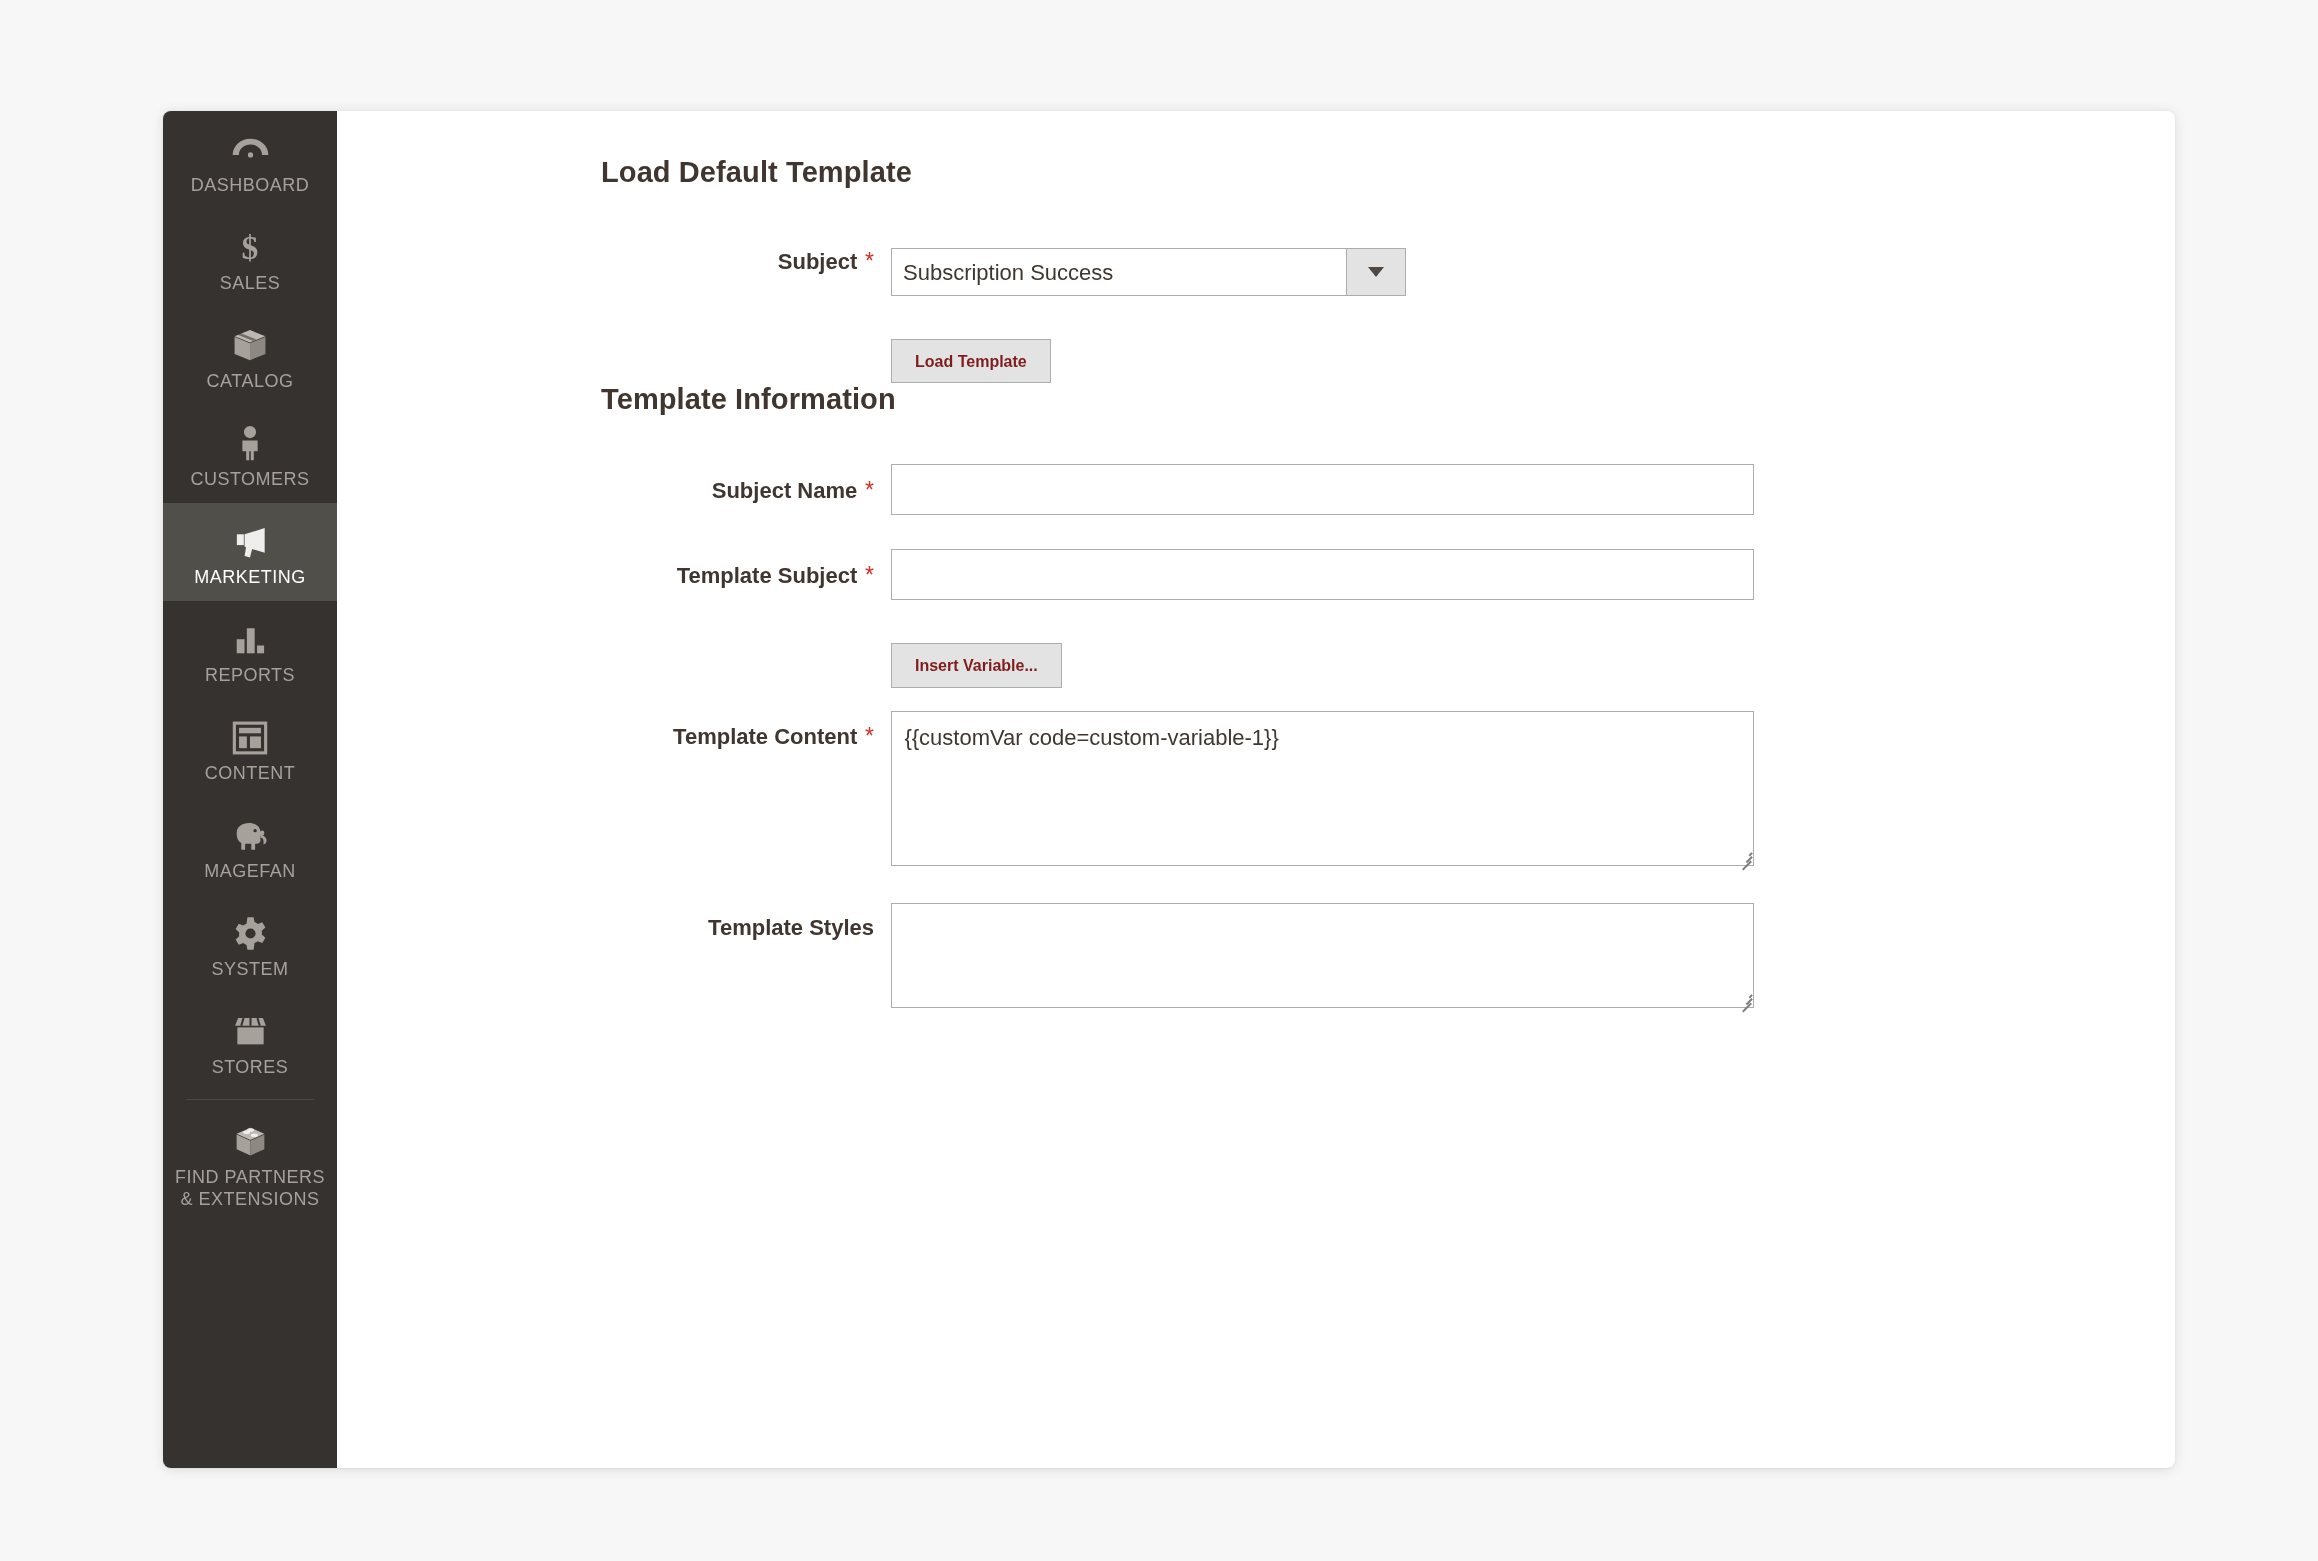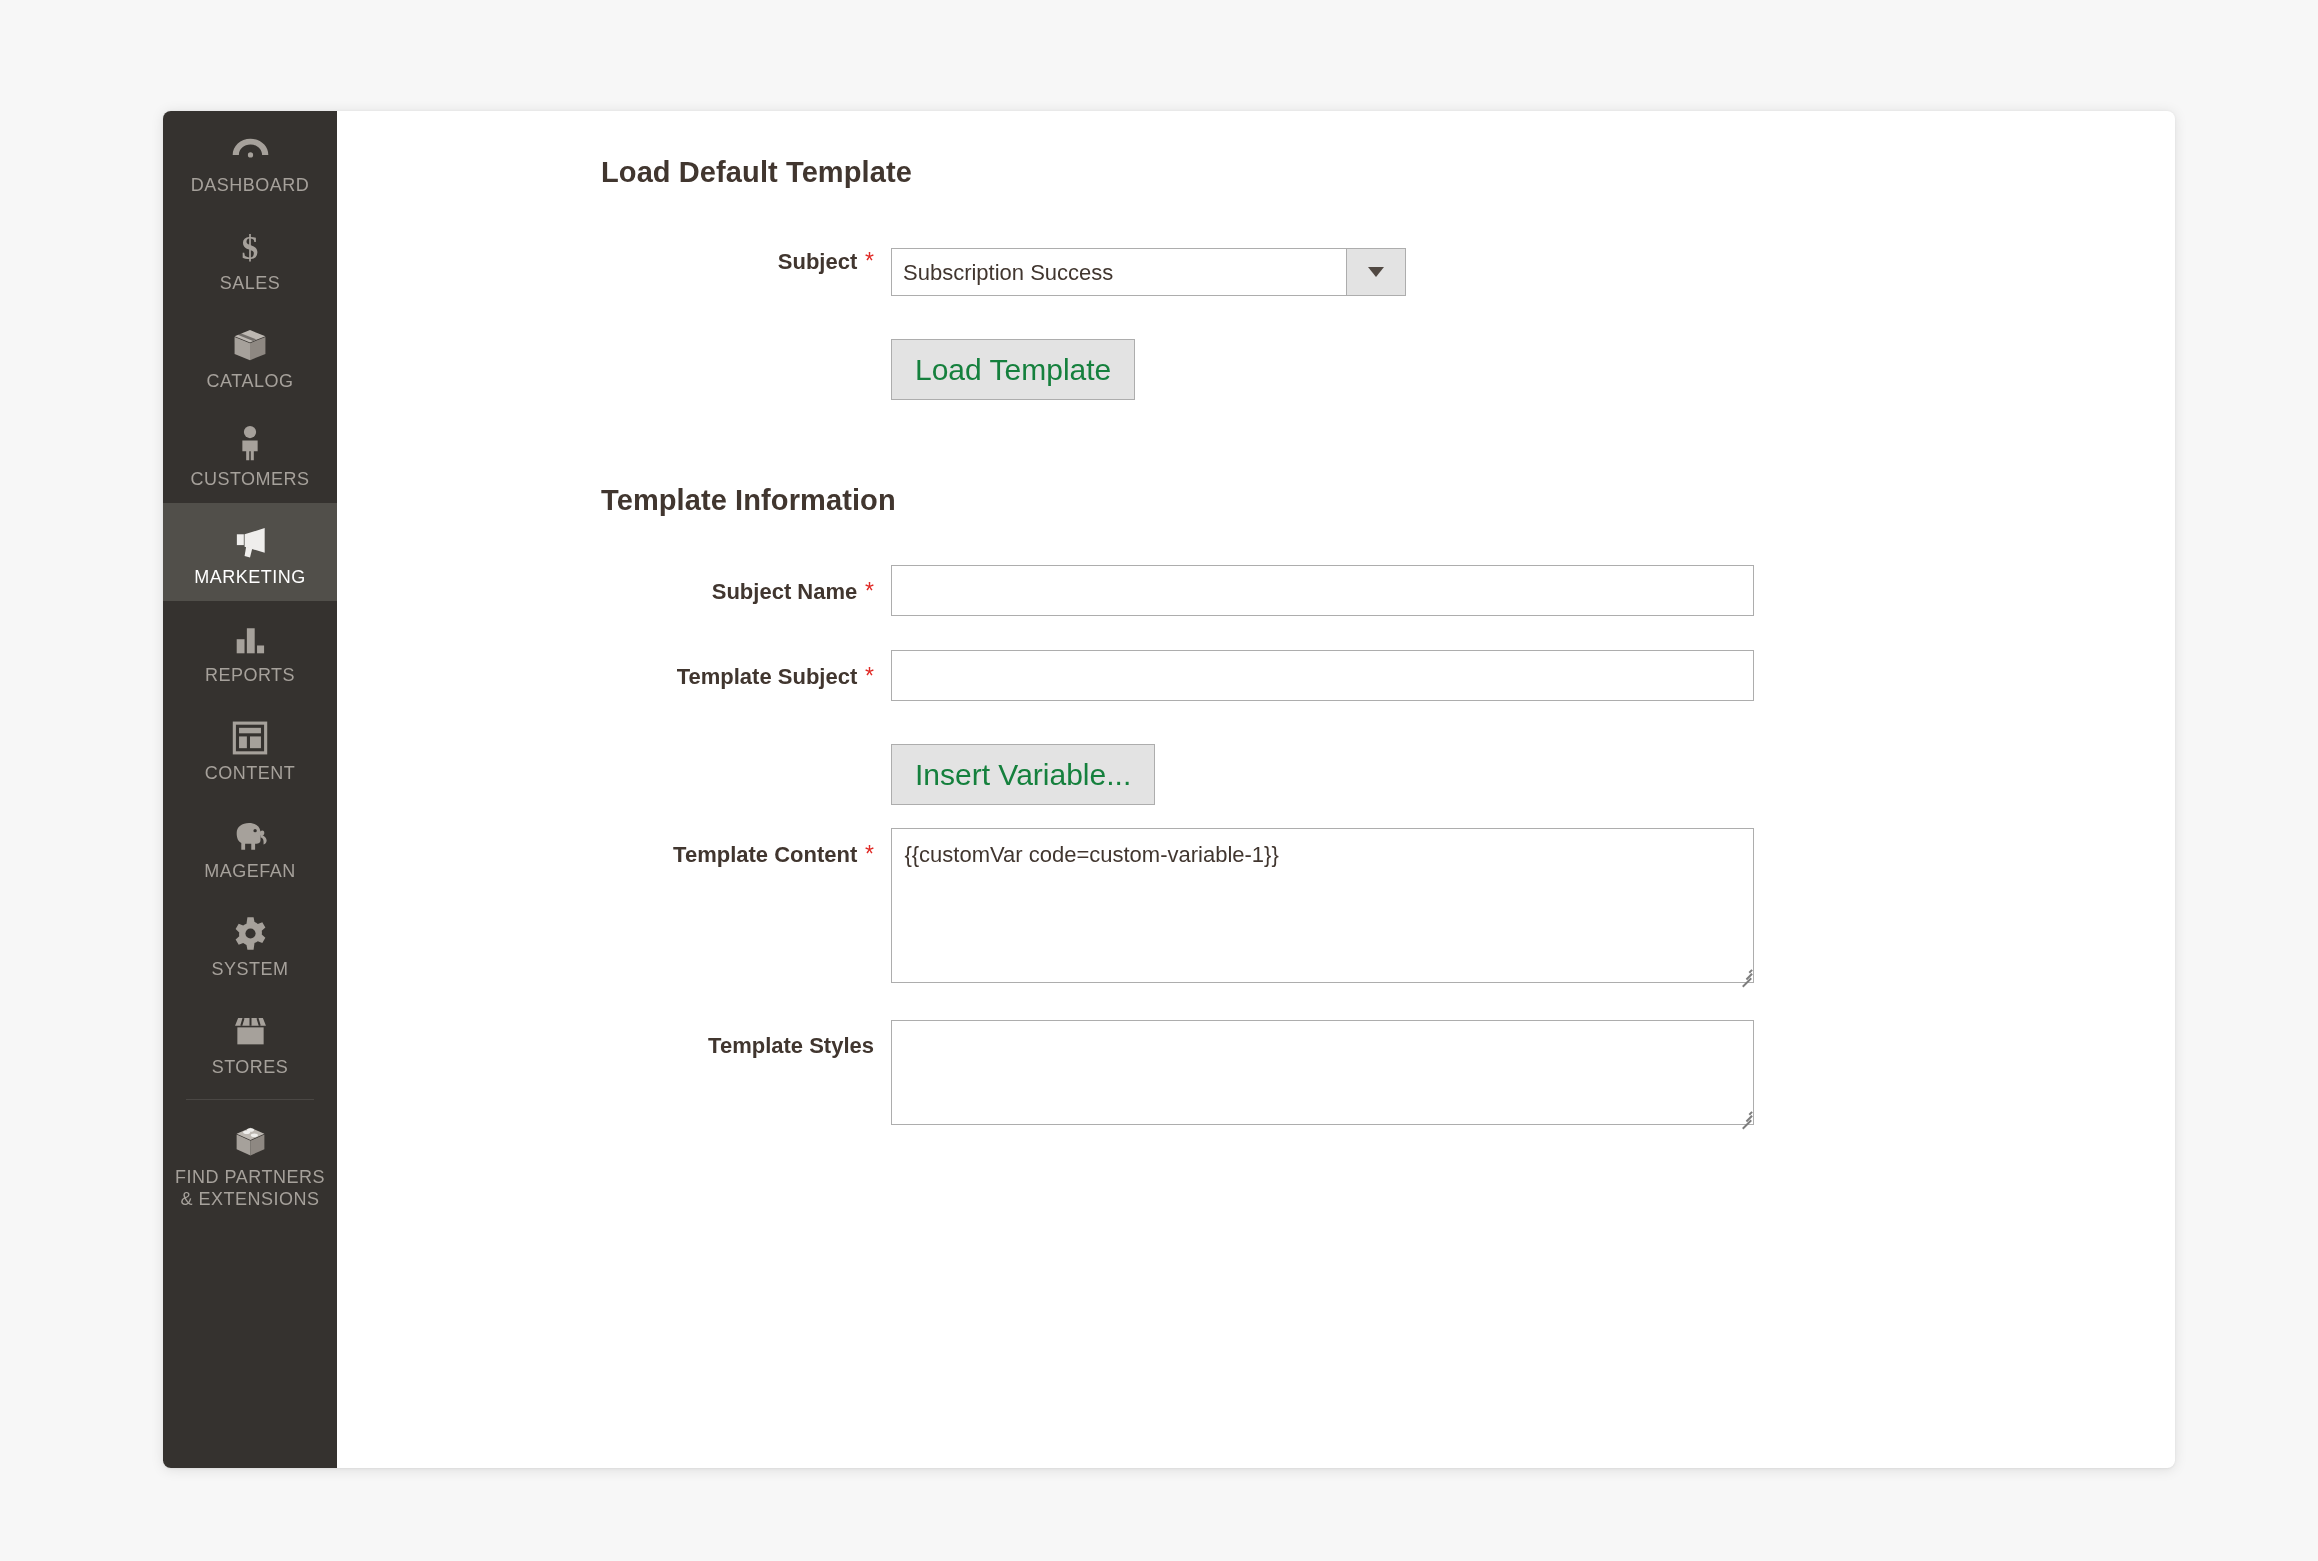--- a/index.html
+++ b/index.html
@@ -85,21 +85,21 @@
     position: relative;
   }
 
   .section-title {
     font-size: 29px;
     font-weight: bold;
     color: #41362f;
     margin: 0 0 0 237px;
     letter-spacing: 0.1px;
   }
-  .section-title.second { margin-top: 84px; }
+  .section-title.second { }
 
   
   .field-row {
     display: flex;
     align-items: flex-start;
     margin-top: 0;
   }
   .field-label {
     width: 527px;
     flex: 0 0 527px;
@@ -156,23 +156,23 @@
     border-left: 8.5px solid transparent;
     border-right: 8.5px solid transparent;
     border-top: 10px solid #514943;
   }
 
   
   .btn {
     display: inline-block;
     background: #e3e3e3;
     border: 0.8px solid #adadad;
-    color: #15803d;
-    font-size: 30px;
-    font-weight: normal;
+    color: #7f1d1d;
+    font-size: 16px;
+    font-weight: bold;
     padding: 11.6px 23px;
     cursor: pointer;
     line-height: 1.2;
     font-family: "Liberation Sans", sans-serif;
   }
 
   
   .text-input {
     width: 863px;
     height: 51px;

